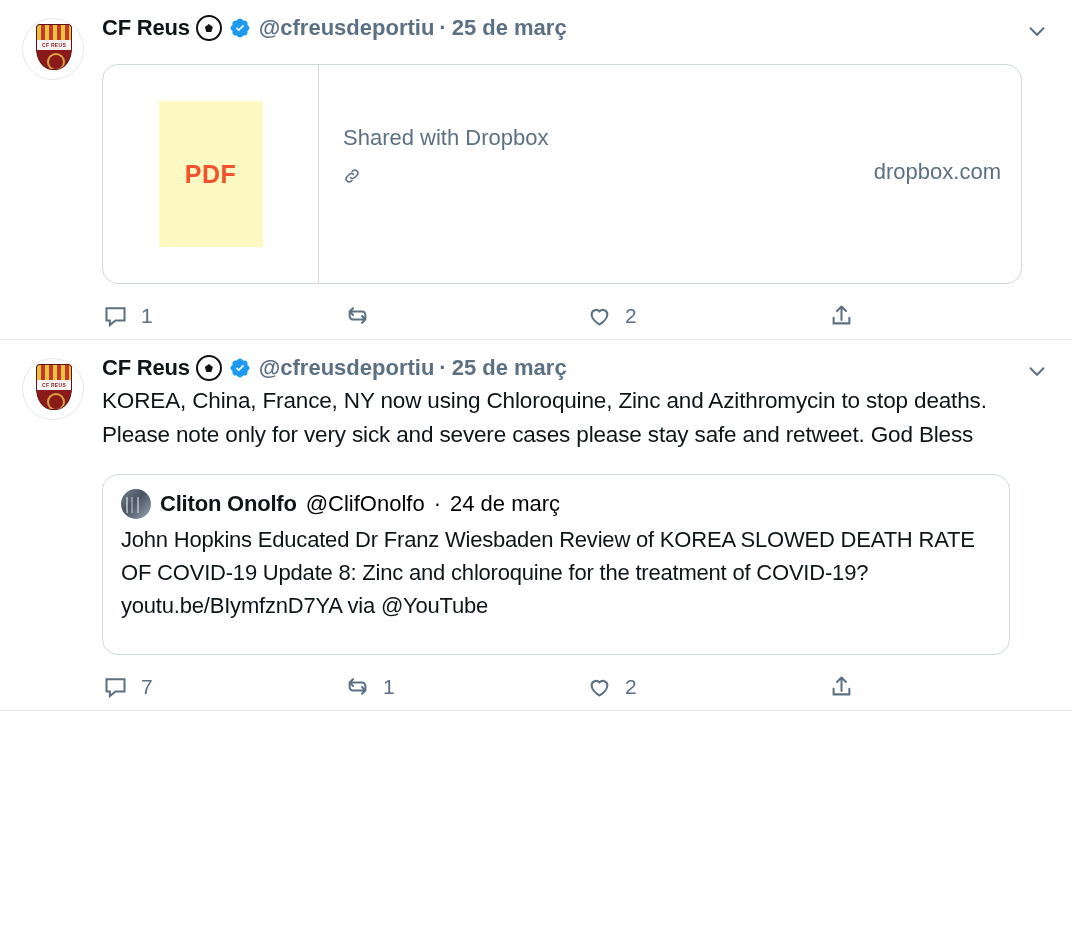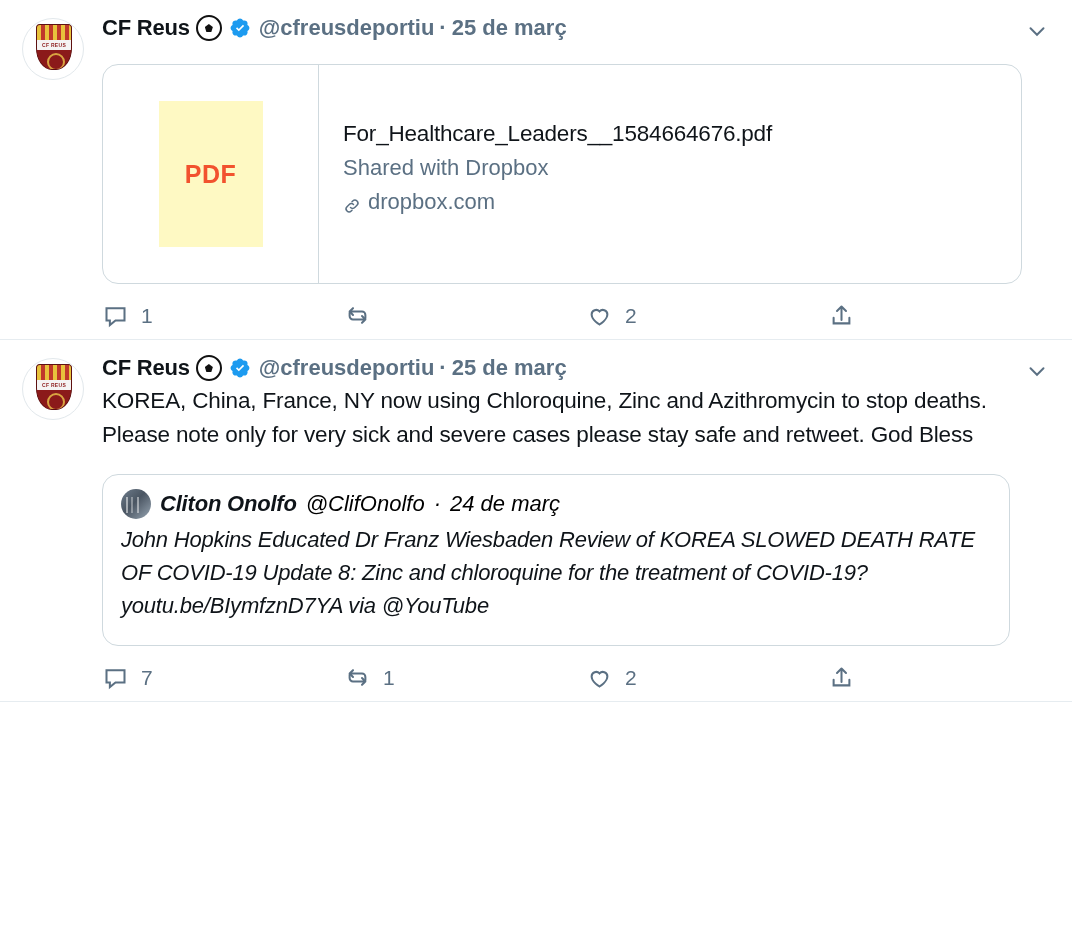--- a/index.html
+++ b/index.html
@@ -225,35 +225,35 @@
     margin-top: 4px;
   }
   .card-domain {
     font-size: 22px;
     line-height: 30px;
     color: #5b7083;
     margin-top: 4px;
     display: flex;
     align-items: center;
     gap: 7px;
+    justify-content: space-between;
   }
   .link-icon {
     width: 18px; height: 18px;
     color: #5b7083;
     flex: 0 0 auto;
   }
   
   .quote {
     margin-top: 22px;
     border: 1px solid #cfd9de;
     border-radius: 16px;
-    padding: 14px 18px 23px 18px;
+    padding: 14px 18px 32px 18px;
     max-width: 908px;
     box-sizing: border-box;
-    font-style: italic;
   }
   .quote-head {
     display: flex;
     align-items: center;
     gap: 9px;
     margin-bottom: 4px;
   }
   .quote-name {
     font-weight: bold;
     font-size: 22px;
@@ -322,21 +322,20 @@
       </div>
 
 
       <div class="card">
         <div class="card-thumb">
           <div class="pdf-box">
             <span class="pdf-label">PDF</span>
           </div>
         </div>
         <div class="card-info">
-          <div class="card-title">For_Healthcare_Leaders__1584664676.pdf</div>
           <div class="card-desc">Shared with Dropbox</div>
           <div class="card-domain">
             <span class="link-icon">
               <svg viewBox="0 0 24 24" width="18" height="18" aria-hidden="true">
                 <path fill="none" stroke="#5b7083" stroke-width="2" stroke-linecap="round" d="M10 14a4 4 0 0 0 5.66 0l3-3a4 4 0 0 0-5.66-5.66l-1 1"></path>
                 <path fill="none" stroke="#5b7083" stroke-width="2" stroke-linecap="round" d="M14 10a4 4 0 0 0-5.66 0l-3 3A4 4 0 0 0 11 18.66l1-1"></path>
               </svg>
             </span>
             <span>dropbox.com</span>
           </div>

